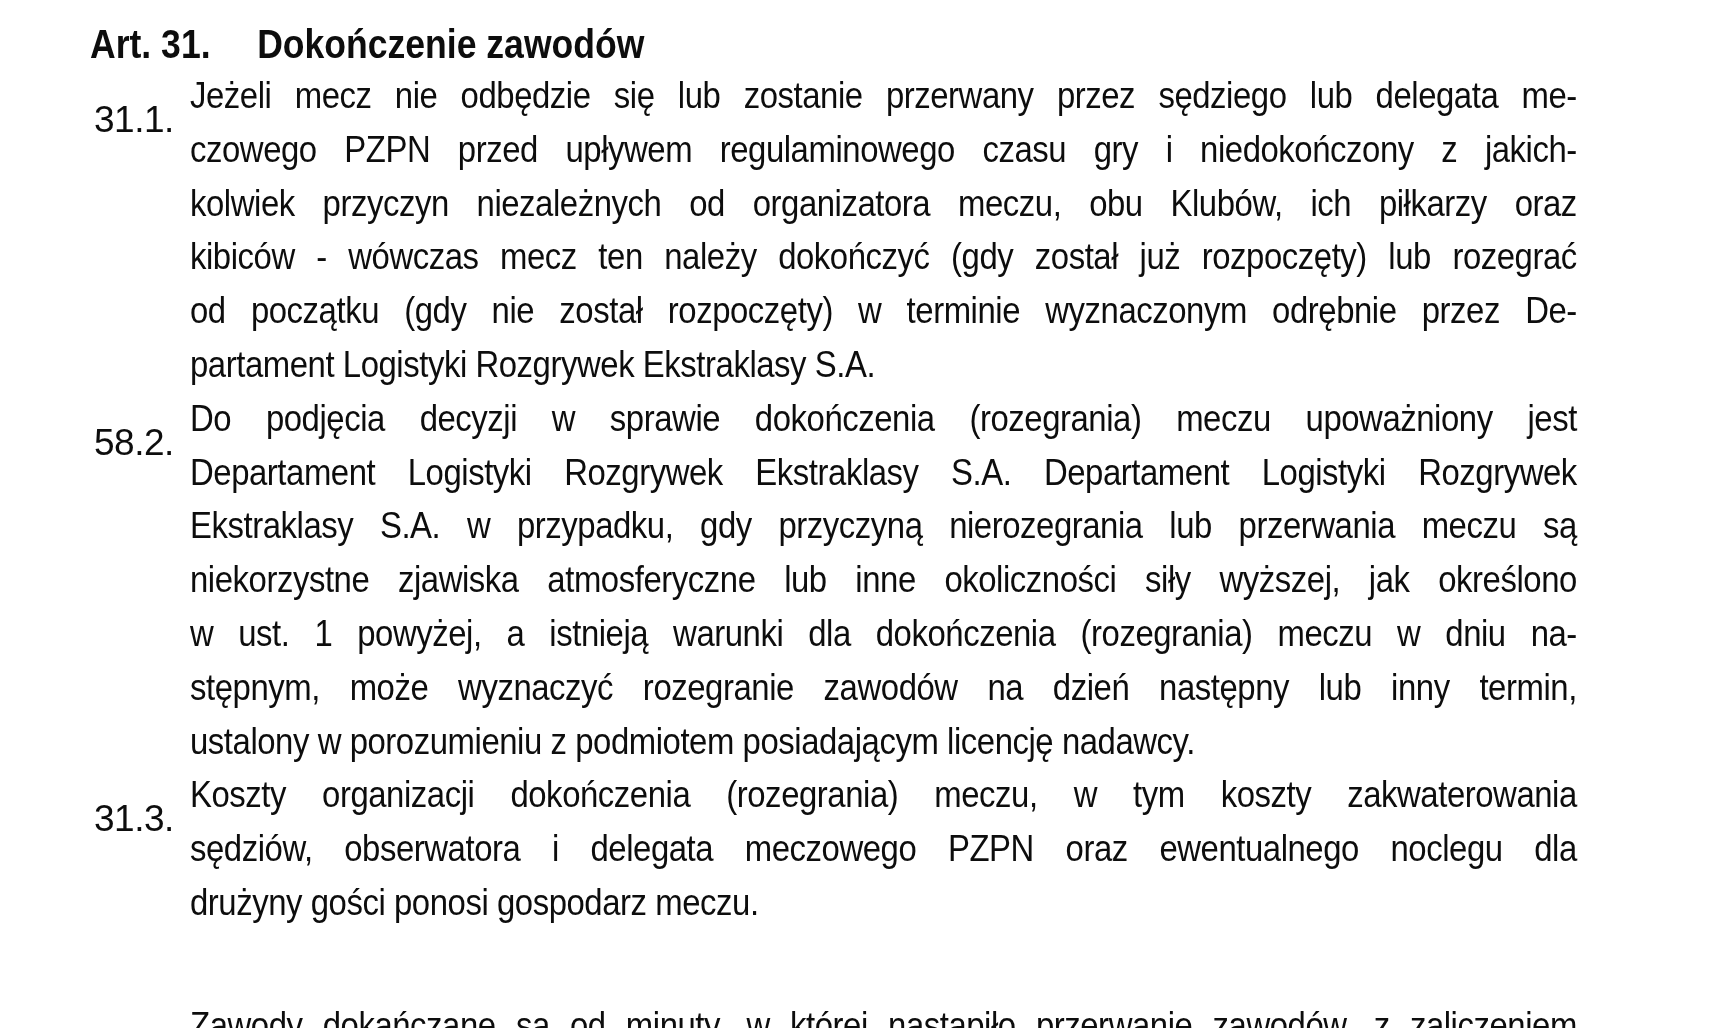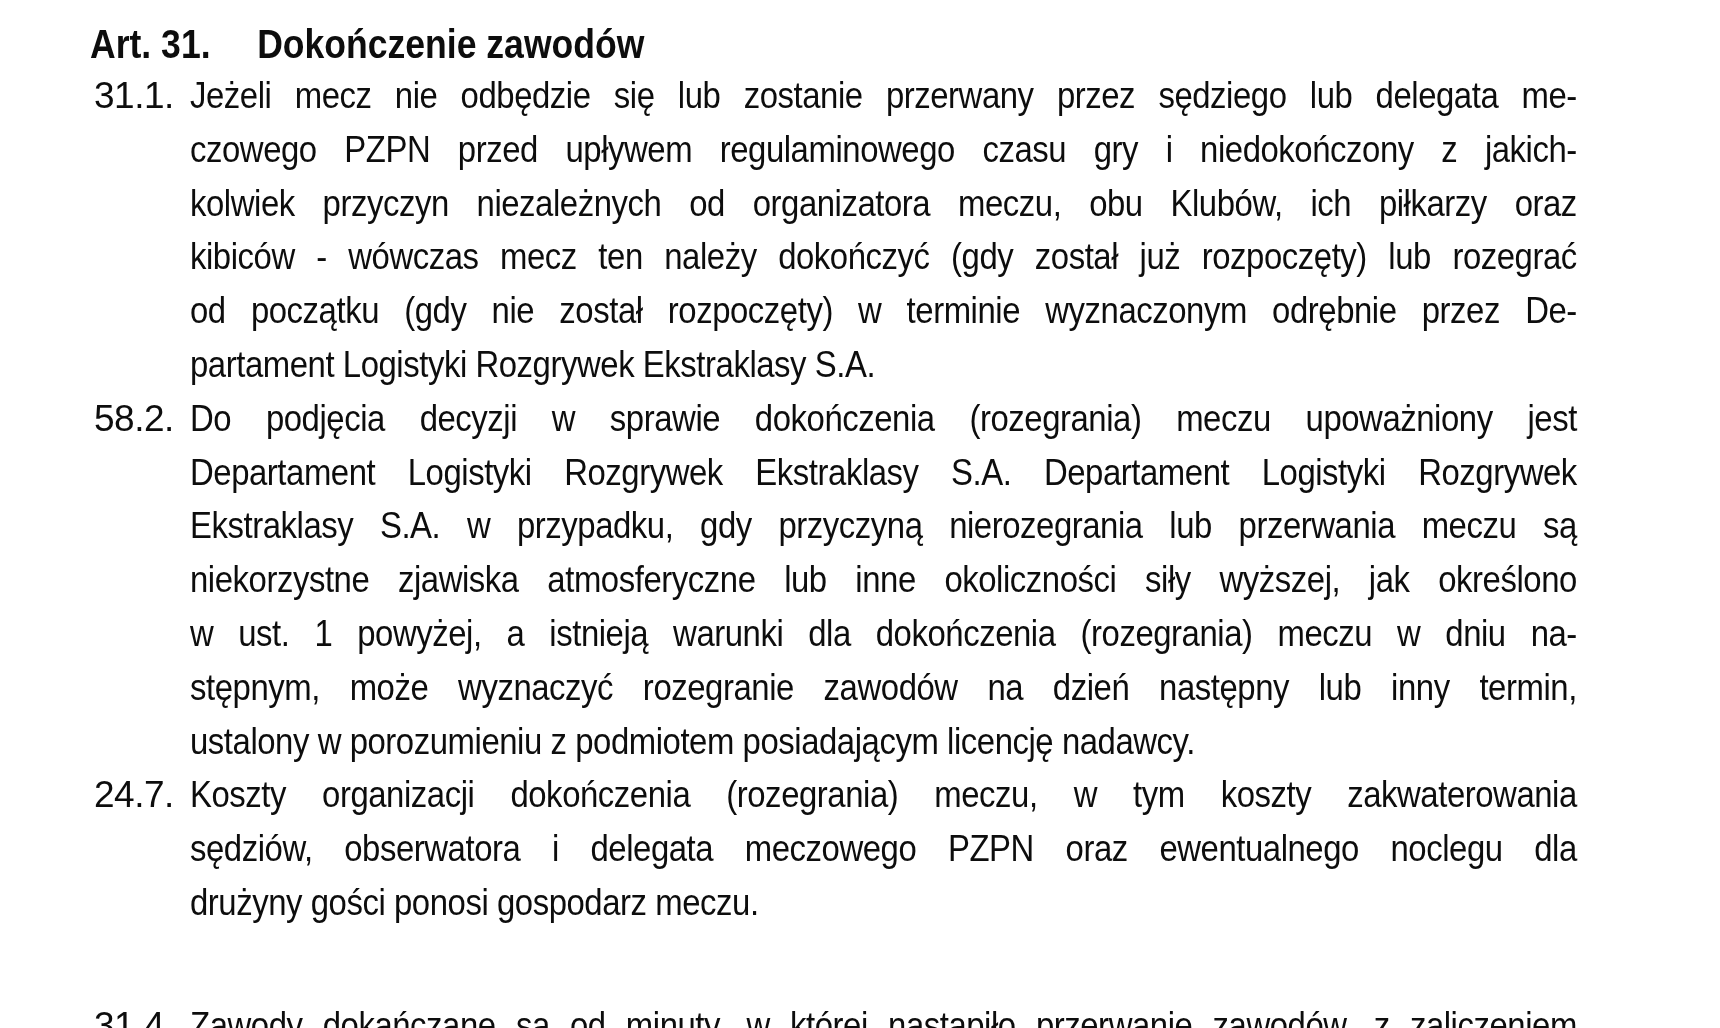--- a/index.html
+++ b/index.html
@@ -15,21 +15,21 @@
     position:absolute;left:90px;top:22px;
     font-size:40px;font-weight:700;line-height:44px;white-space:nowrap;
     transform:scaleX(0.889);transform-origin:0 0;
   }
   .heading .art-num{display:inline-block;width:188px;}
   
   .article-body{position:absolute;left:94px;top:69px;}
   .para{display:flex;align-items:flex-start;}
   .pnum{
     flex:0 0 96px;
-    font-size:37px;line-height:53.8px;letter-spacing:-0.5px;
+    font-size:37px;line-height:53.8px;letter-spacing:-0.5px;margin-top:24px;
   }
   .plines{
     width:1560px;
     font-size:37px;line-height:53.8px;letter-spacing:-0.5px;
     transform:scaleX(0.889);transform-origin:0 0;
   }
   .pline{text-align:justify;text-align-last:justify;text-justify:inter-word;}
   .pline.last{text-align-last:left;}
   
   .para.truncated{margin-top:69px;}
@@ -61,21 +61,21 @@
           <div class="pline">Do podjęcia decyzji w sprawie dokończenia (rozegrania) meczu upoważniony jest</div>
           <div class="pline">Departament Logistyki Rozgrywek Ekstraklasy S.A. Departament Logistyki Rozgrywek</div>
           <div class="pline">Ekstraklasy S.A. w przypadku, gdy przyczyną nierozegrania lub przerwania meczu są</div>
           <div class="pline">niekorzystne zjawiska atmosferyczne lub inne okoliczności siły wyższej, jak określono</div>
           <div class="pline">w ust. 1 powyżej, a istnieją warunki dla dokończenia (rozegrania) meczu w dniu na-</div>
           <div class="pline">stępnym, może wyznaczyć rozegranie zawodów na dzień następny lub inny termin,</div>
           <div class="pline last">ustalony w porozumieniu z podmiotem posiadającym licencję nadawcy.</div>
         </div>
       </div>
       <div class="para">
-        <div class="pnum">24.7.</div>
+        <div class="pnum">31.3.</div>
         <div class="plines">
           <div class="pline">Koszty organizacji dokończenia (rozegrania) meczu, w tym koszty zakwaterowania</div>
           <div class="pline">sędziów, obserwatora i delegata meczowego PZPN oraz ewentualnego noclegu dla</div>
           <div class="pline last">drużyny gości ponosi gospodarz meczu.</div>
         </div>
       </div>
       <div class="para truncated">
         <div class="pnum">31.4.</div>
         <div class="plines">
           <div class="pline">Zawody dokańczane są od minuty, w której nastąpiło przerwanie zawodów, z zaliczeniem</div>

